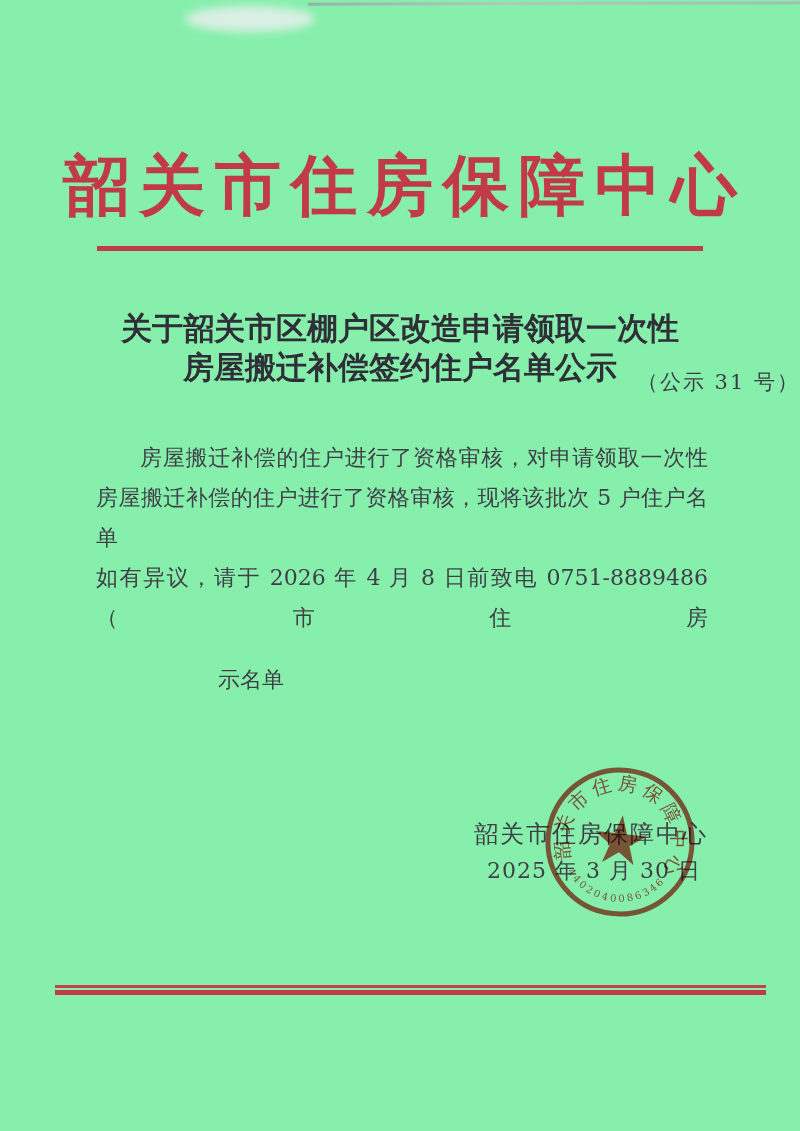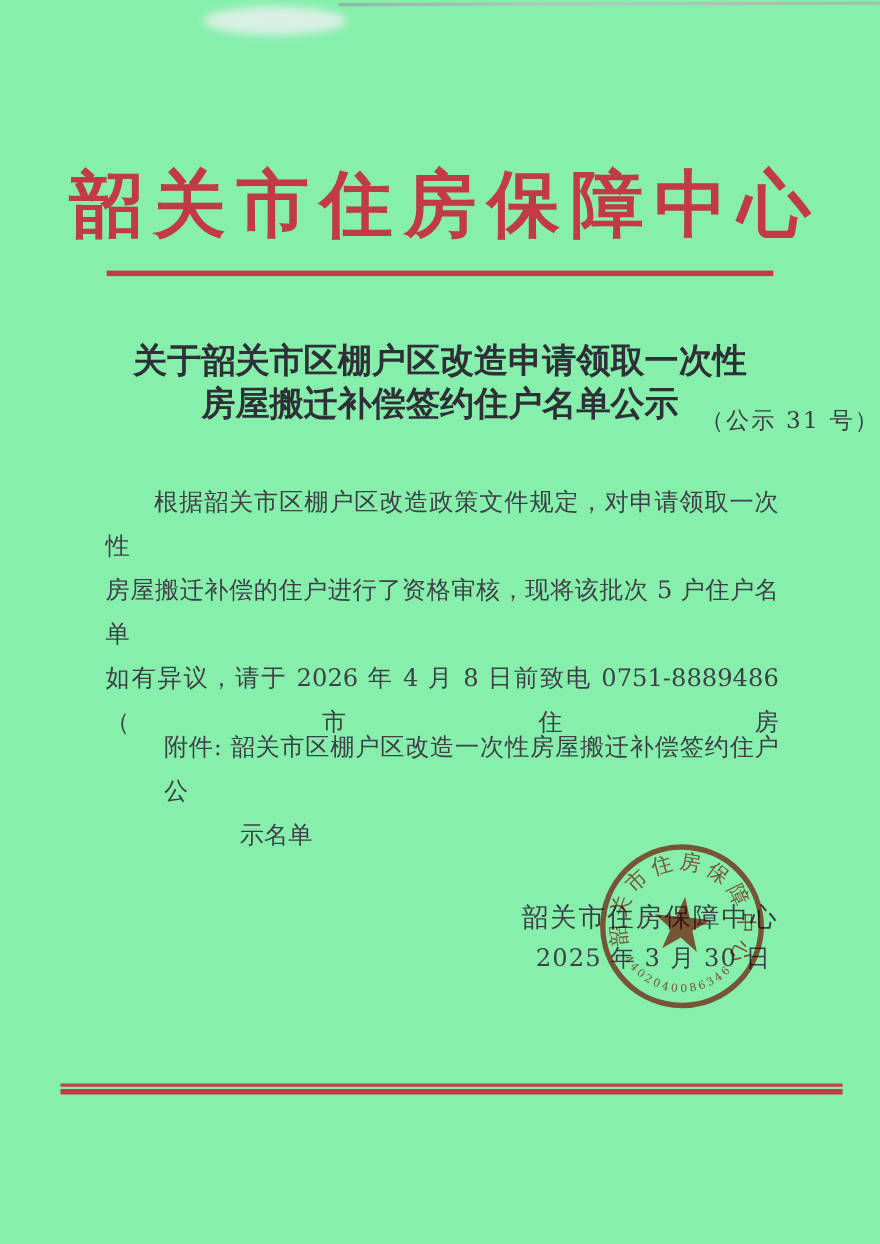--- a/index.html
+++ b/index.html
@@ -96,27 +96,26 @@
 
   <div class="letterhead">韶关市住房保障中心</div>
 
   <div class="letterhead-divider"></div>
 
   <div class="doc-title l1">关于韶关市区棚户区改造申请领取一次性</div>
   <div class="doc-title l2">房屋搬迁补偿签约住户名单公示</div>
   <div class="doc-number">（公示 31 号）</div>
 
   <div class="body-block">
-    <div class="body-line just indent">根据韶关市区棚户区改造政策文件规定，对申请领取一次性</div>
+    <div class="body-line just indent">房屋搬迁补偿的住户进行了资格审核，对申请领取一次性</div>
     <div class="body-line just">房屋搬迁补偿的住户进行了资格审核，现将该批次 5 户住户名单</div>
     <div class="body-line just">如有异议，请于 2026 年 4 月 8 日前致电 0751-8889486（市住房</div>
   </div>
 
   <div class="attachment-block">
-    <div class="attachment-l1">附件: 韶关市区棚户区改造一次性房屋搬迁补偿签约住户公</div>
     <div class="attachment-l2">示名单</div>
   </div>
 
   <div class="signature-org">韶关市住房保障中心</div>
   <div class="signature-date">2025 年 3 月 30 日</div>
 
   <svg class="seal" viewBox="0 0 200 200" xmlns="http://www.w3.org/2000/svg">
     <defs>
       <path id="sealTopArc" d="M 52.9 122 A 52 52 0 1 1 147.1 122" fill="none"></path>
       <path id="sealBottomArc" d="M 50.9 134.4 A 60 60 0 0 0 149.1 134.4" fill="none"></path>

